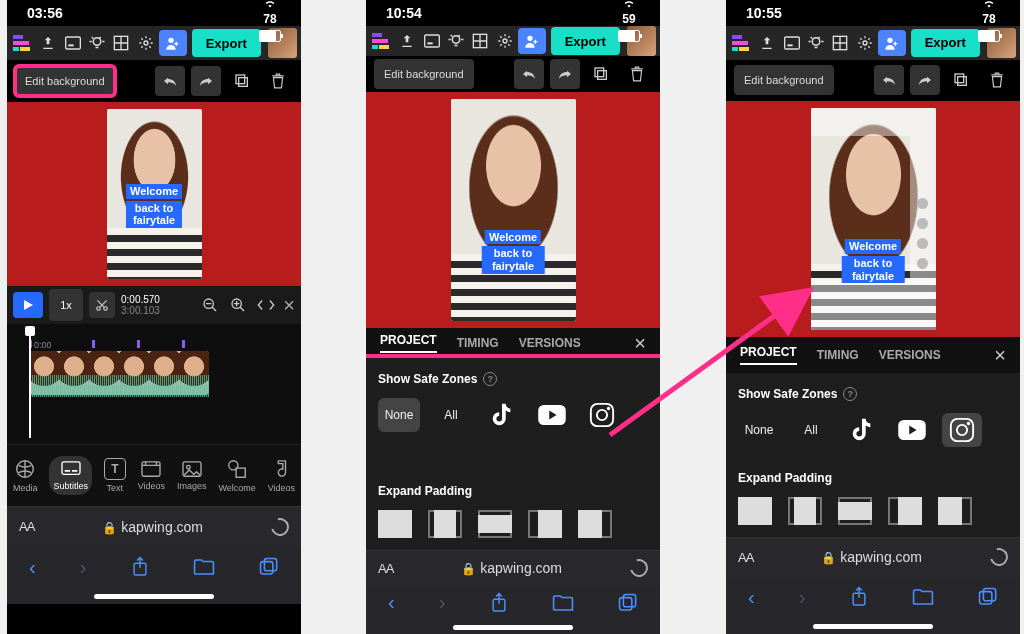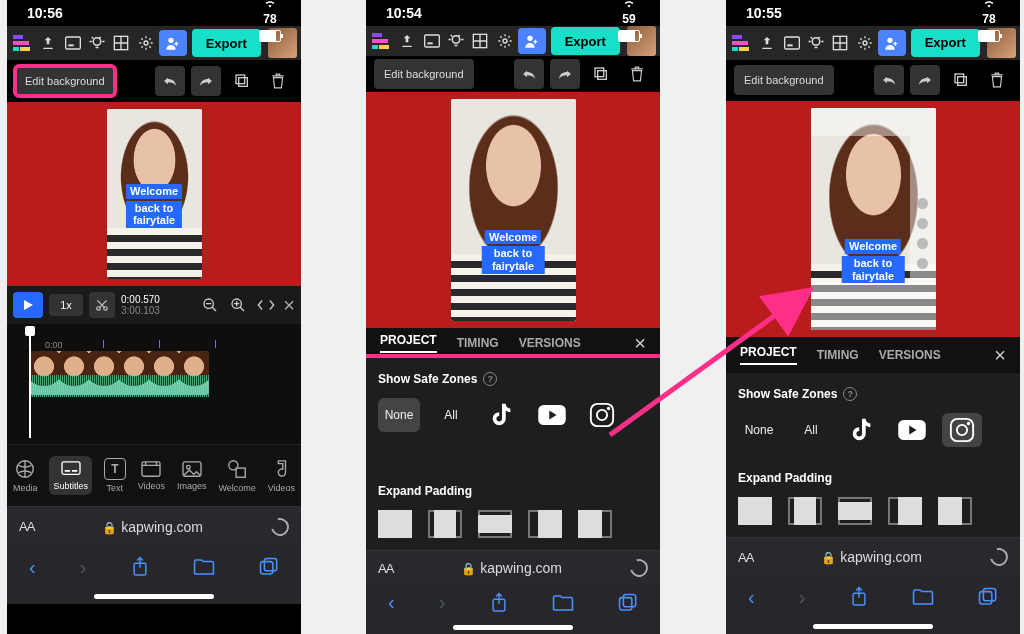--- a/index.html
+++ b/index.html
@@ -58,29 +58,29 @@
 
   .safeov { position:absolute; background: rgba(255,255,255,0.45); }
   .sz-top { top:0; left:0; right:0; height:28px;}
   .sz-bot { left:0; right:0; bottom:0; height:50px;}
   .sz-right { right:0; top:28px; bottom:50px; width:26px;}
   .sz-dot { position:absolute; right:8px; width:11px; height:11px; border-radius:50%; background:#bbb;}
 
   
   .tlc { height:38px; background:#1a1a1a; display:flex; align-items:center; gap:6px; padding:0 6px;}
   .play { width:30px; height:26px; border-radius:4px; background:#2569ff; display:flex; align-items:center; justify-content:center;}
-  .spd { width:34px; height:22px; border-radius:4px; background:#333; display:flex; align-items:center; justify-content:center; font-size:11px;}
+  .spd { width:34px; height:32px; border-radius:4px; background:#333; display:flex; align-items:center; justify-content:center; font-size:11px;}
   .tlc .cut { width:26px;height:26px;border-radius:4px;background:#333;display:flex;align-items:center;justify-content:center;}
   .times { display:flex;flex-direction:column;font-size:10px;color:#ccc; line-height:1.1;}
   .tzicon{ width:22px;height:22px;display:flex;align-items:center;justify-content:center;color:#ccc;}
   .tlclose { margin-left:auto; font-size:20px; color:#aaa;}
 
   .timeline { height:120px; background:#0e0e0e; padding:6px 2px 0 22px; position:relative;}
   .ruler { height:18px; display:flex; gap:40px; font-size:9px; color:#888; align-items:flex-end; padding-left:0;}
-  .ruler span{ border-left:1px solid #8b5cf6; height:8px; padding-left:15px;}
+  .ruler span{ border-left:3px solid #8b5cf6; height:8px; padding-left:2px;}
   .track { margin-top:2px; height:20px; border-radius:4px; background:#f4a933; display:flex; align-items:center; padding:0 6px; font-size:10px; color:#1a1a1a; font-weight:700; white-space:nowrap; overflow:hidden; width:180px;}
   .track .sq{ width:10px;height:10px;background:#fff;border-radius:2px;margin-right:4px;}
   .clip { margin-top:3px; width:180px; height:44px; border-radius:4px; overflow:hidden; display:flex;}
   .clip div{ flex:1; background: radial-gradient(circle at 50% 35%,#dfae8a 0 30%,#4a2413 32% 60%,#bcb6ad 62%);}
   .wave { margin-top:-20px; height:22px; width:180px; background:
      repeating-linear-gradient(90deg, rgba(70,200,160,.0) 0 1px, rgba(70,200,160,.9) 1px 2px),
      linear-gradient(180deg, transparent 0 45%, rgba(70,200,160,.3) 45% 100%); opacity:.85;}
   .playhead { position:absolute; top:6px; bottom:6px; left:22px; width:2px; background:#fff;}
   .playhead::before { content:""; position:absolute; top:-4px; left:-4px; width:10px;height:10px;background:#fff;border-radius:2px;}
 
@@ -131,21 +131,21 @@
 
   svg { display:block; }
 </style>
 </head>
 <body>
 
 <div class="stage">
 
 <div class="phone p1">
   <div class="status">
-    <span>10:56</span>
+    <span>03:56</span>
     <div class="right">
       <div class="signal">
             <span></span>
             <span></span>
             <span></span>
             <span></span>
           </div>
       <svg class="wifi" viewBox="0 0 24 18">
             <path d="M12 17l-3-3c1.6-1.6 4.4-1.6 6 0zM4 9c4.4-4.4 11.6-4.4 16 0l-2 2c-3.3-3.3-8.7-3.3-12 0z" fill="#fff"></path>
           </svg>
@@ -304,21 +304,21 @@
   </div>
 
   <div class="tabsrow">
     <div class="tab media">
           <svg width="22" height="22" viewBox="0 0 24 24">
             <circle cx="12" cy="12" r="9" fill="none" stroke="currentColor" stroke-width="1.5"></circle>
             <path d="M12 3v18M5 8c4 2 10 2 14 0M5 16c4-2 10-2 14 0" stroke="currentColor" stroke-width="1.5" fill="none"></path>
           </svg>
           <span>Media</span>
         </div>
-    <div class="tab active" style="background:#333;border-radius:6px;padding:4px 4px">
+    <div class="tab active" style="background:#333;border-radius:14px;padding:4px 4px">
           <svg width="22" height="18" viewBox="0 0 24 20">
             <rect x="2" y="2" width="20" height="14" rx="2" fill="none" stroke="currentColor" stroke-width="1.5"></rect>
             <path d="M5 12h6M13 12h6" stroke="currentColor" stroke-width="2"></path>
           </svg>
           <span>Subtitles</span>
         </div>
     <div class="tab text">
           <div class="ic"></div>
           <span>Text</span>
         </div>

